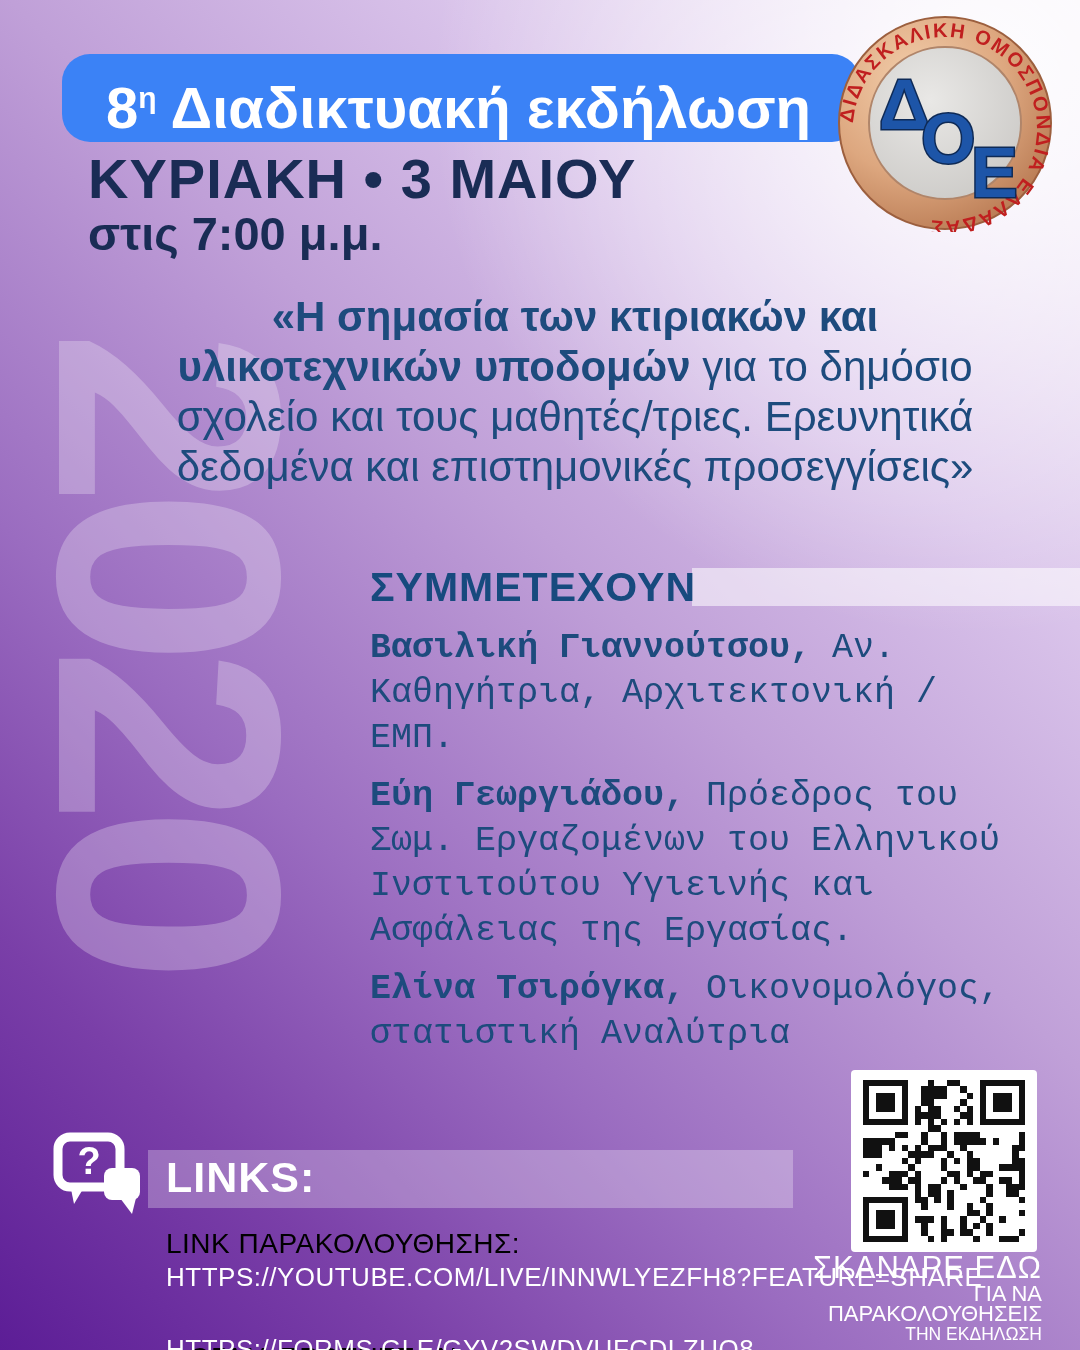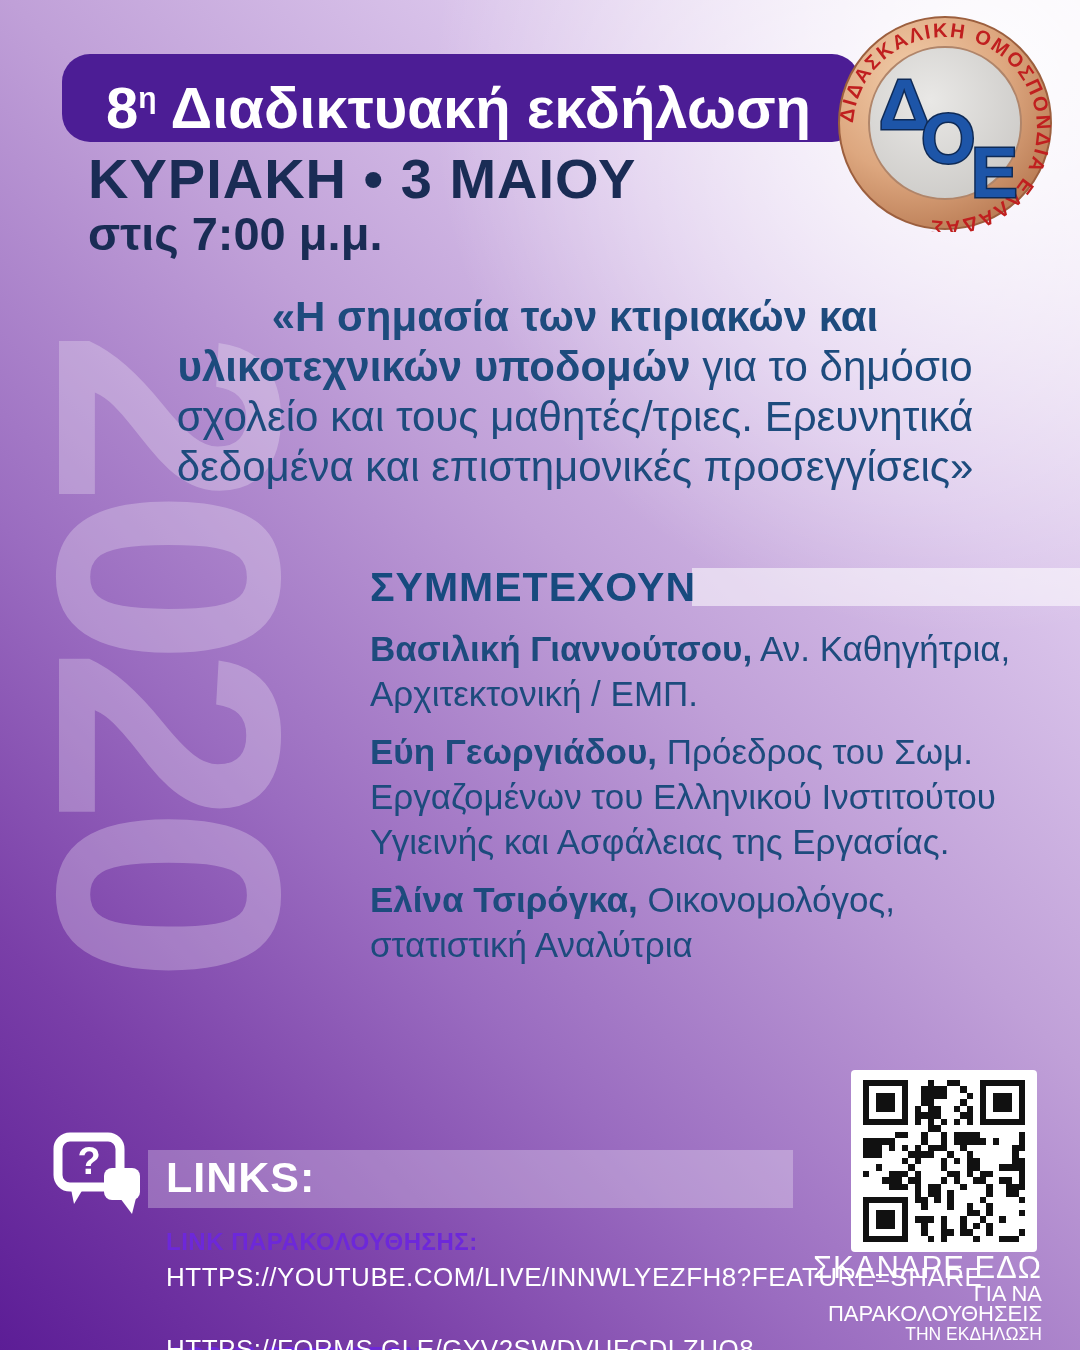--- a/index.html
+++ b/index.html
@@ -17,21 +17,21 @@
     left:22px;top:330px;height:1020px;
     writing-mode:vertical-rl;
     font-size:318px;font-weight:bold;line-height:295px;
     color:rgba(255,255,255,0.26);letter-spacing:-18px;
     user-select:none;
   }
 
   
   .banner{
     left:62px;top:54px;width:798px;height:88px;
-    background:#4c1d95;border-radius:28px;
+    background:#3b82f6;border-radius:28px;
     color:#ffffff;font-size:58px;font-weight:bold;
     line-height:88px;padding-left:44px;box-sizing:border-box;
     white-space:nowrap;
   }
   .banner sup{font-size:30px;vertical-align:super;}
 
   .dateline{
     left:88px;top:146px;font-size:56px;font-weight:800;
     color:#1a2c55;letter-spacing:1px;white-space:nowrap;text-align:right;
   }
@@ -57,34 +57,34 @@
     color:#174a7e;letter-spacing:1px;white-space:nowrap;
   }
   .participants-bar{
     left:692px;top:568px;width:388px;height:38px;
     background:rgba(255,255,255,0.55);
   }
   .speakers{
     left:370px;top:626px;width:665px;
     font-size:35px;line-height:45px;color:#1d4b7d;
   }
-  .speakers p{margin:0 0 13px 0;}
+  .speakers p{margin:0 0 13px 0;font-family:Liberation Mono, monospace;}
   .speakers .name{font-weight:bold;}
 
   
   .links-icon{left:50px;top:1130px;width:96px;height:94px;}
   .links-bar{
     left:148px;top:1150px;width:645px;height:58px;
     background:rgba(255,255,255,0.28);
   }
   .links-heading{
     left:166px;top:1153px;font-size:43px;font-weight:bold;color:#ffffff;
     letter-spacing:1px;
   }
-  .link-label{font-size:24px;font-weight:bold;color:#6d28d9;letter-spacing:0.5px;white-space:nowrap;}
+  .link-label{font-size:28px;font-weight:normal;color:#000000;letter-spacing:0.5px;white-space:nowrap;}
   .link-url{font-size:26px;color:#ffffff;letter-spacing:0.5px;white-space:nowrap;}
   .ll1{left:166px;top:1228px;}
   .lu1{left:166px;top:1262px;}
   .ll2{left:166px;top:1300px;margin-top:42px;}
   .lu2{left:166px;top:1334px;}
 
   
   .qr-box{
     left:851px;top:1070px;width:186px;height:182px;
     background:#ffffff;border-radius:4px;

